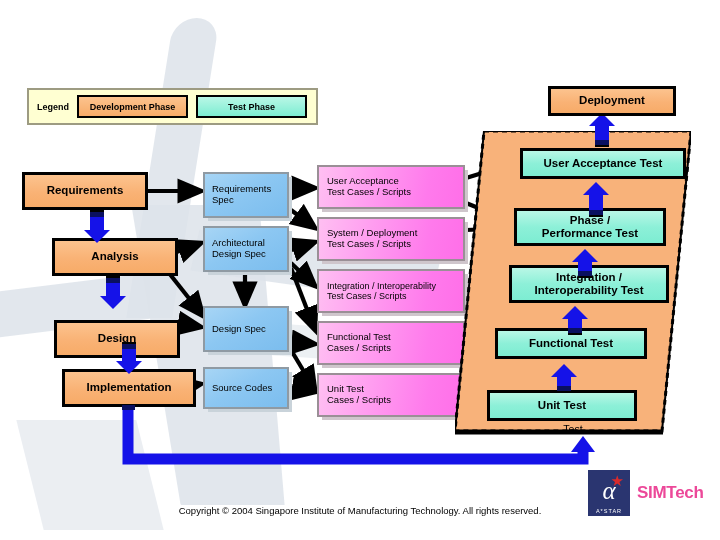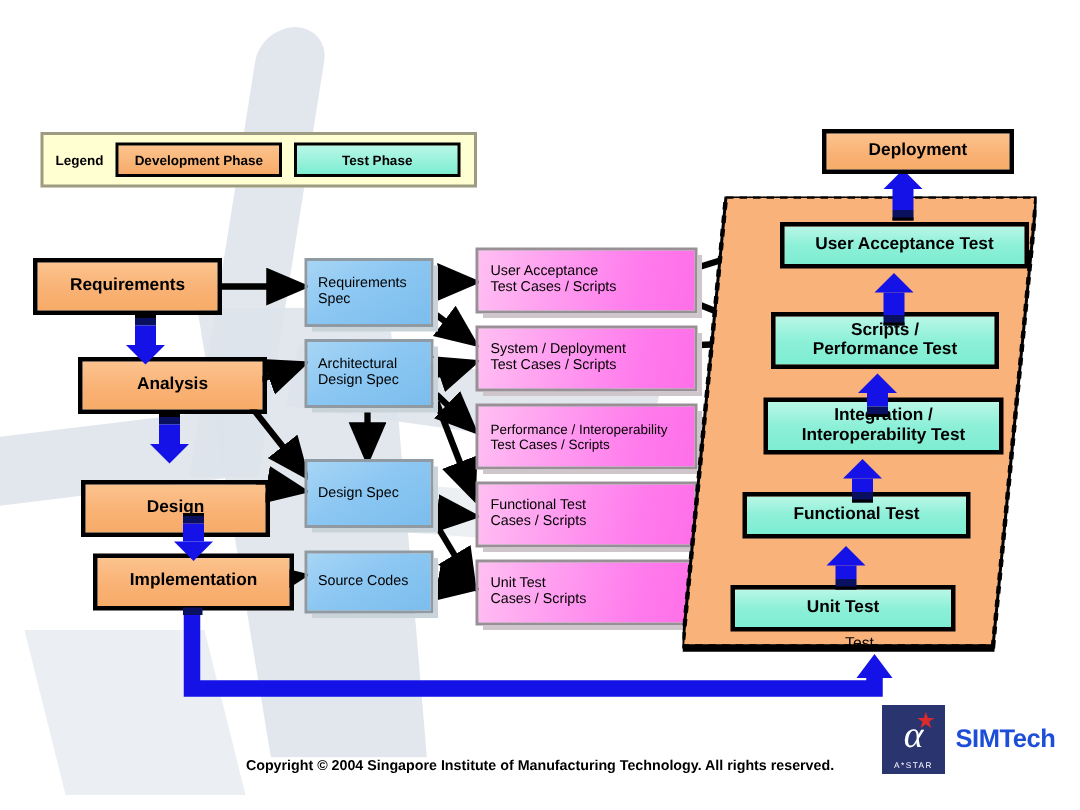--- a/index.html
+++ b/index.html
@@ -224,21 +224,20 @@
   #links { position: absolute; left: 0; top: 0; pointer-events: none; }
 
   
   #copyright {
     position: absolute;
     left: 0; right: 0;
     top: 505px;
     text-align: center;
     font-size: 9.5px;
     color: #000;
-    font-weight: bold;
   }
   #logo {
     position: absolute;
     left: 588px; top: 470px;
     width: 122px; height: 46px;
     display: flex;
     align-items: center;
   }
   #logo .mark {
     width: 42px; height: 46px;
@@ -268,21 +267,21 @@
     position: absolute;
     right: 6px; top: 3px;
     color: #d92b2b;
     font-size: 15px;
     line-height: 1;
   }
   #logo .wordmark {
     margin-left: 7px;
     font-size: 17px;
     font-weight: bold;
-    color: #1d4ed8;
+    color: #ec4899;
     letter-spacing: -0.3px;
   }
 </style>
 </head>
 <body>
 
 <div id="slide">
 
   <div class="wm wm-a"></div>
   <div class="wm wm-b"></div>
@@ -389,21 +388,21 @@
       <span>User Acceptance</span><br><span>Test Cases / Scripts</span>
     </span>
   </div>
   <div class="box tc" style="left:317px; top:217px; width:148px; height:44px;">
     <span>
       <span>System / Deployment</span><br><span>Test Cases / Scripts</span>
     </span>
   </div>
   <div class="box tc" style="left:317px; top:269px; width:148px; height:44px;">
     <span style="font-size:9px;">
-      <span>Performance / Interoperability</span><br><span>Test Cases / Scripts</span>
+      <span>Integration / Interoperability</span><br><span>Test Cases / Scripts</span>
     </span>
   </div>
   <div class="box tc" style="left:317px; top:321px; width:148px; height:44px;">
     <span>
       <span>Functional Test</span><br><span>Cases / Scripts</span>
     </span>
   </div>
   <div class="box tc" style="left:317px; top:373px; width:148px; height:44px;">
     <span>
       <span>Unit Test</span><br><span>Cases / Scripts</span>
@@ -417,21 +416,21 @@
       <line x1="0" y1="301" x2="208" y2="301" stroke="#000" stroke-width="5"></line>
     </svg>
     <div class="tlabel">Test</div>
   </div>
 
   <div class="box tp" style="left:520px; top:148px; width:166px; height:31px;">
     <span>User Acceptance Test</span>
   </div>
   <div class="box tp" style="left:514px; top:208px; width:152px; height:38px;">
     <span>
-      <span>Scripts /</span><br><span>Performance Test</span>
+      <span>Phase /</span><br><span>Performance Test</span>
     </span>
   </div>
   <div class="box tp" style="left:509px; top:265px; width:160px; height:38px;">
     <span>
       <span>Integration  /</span><br><span>Interoperability Test</span>
     </span>
   </div>
   <div class="box tp" style="left:495px; top:328px; width:152px; height:31px;">
     <span>Functional Test</span>
   </div>

